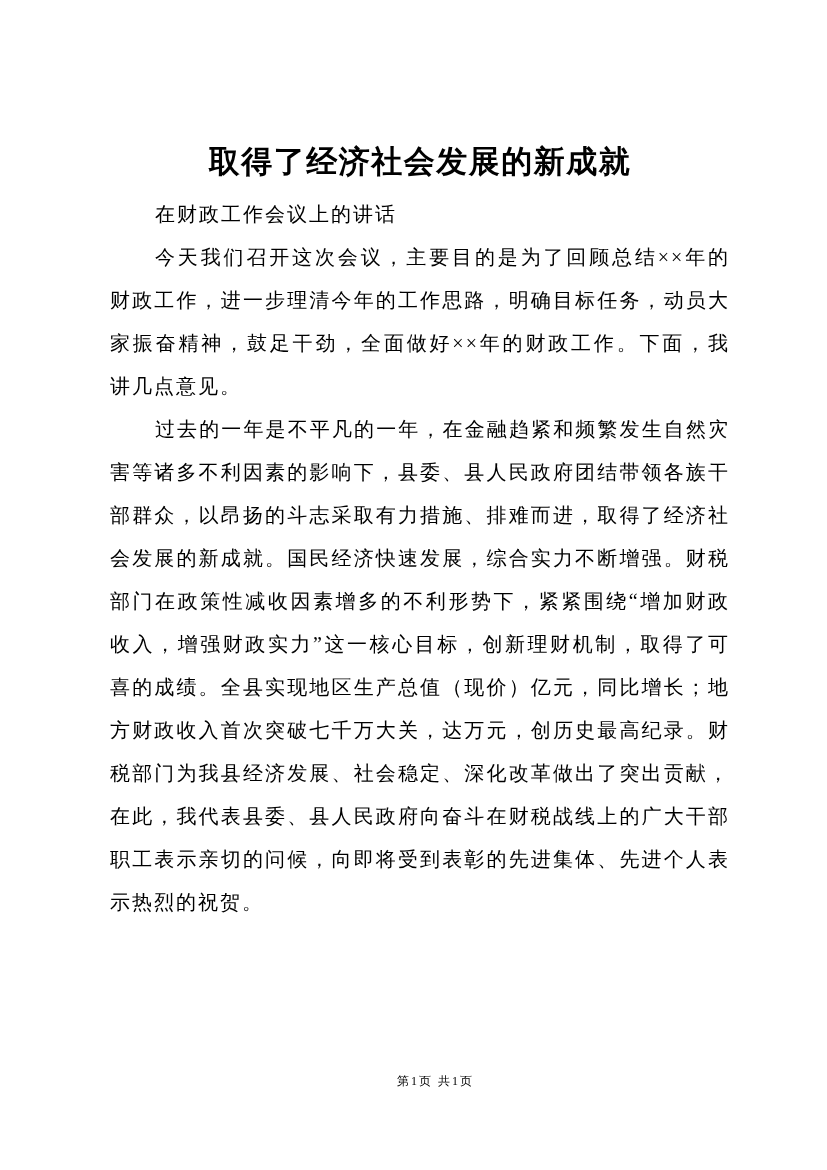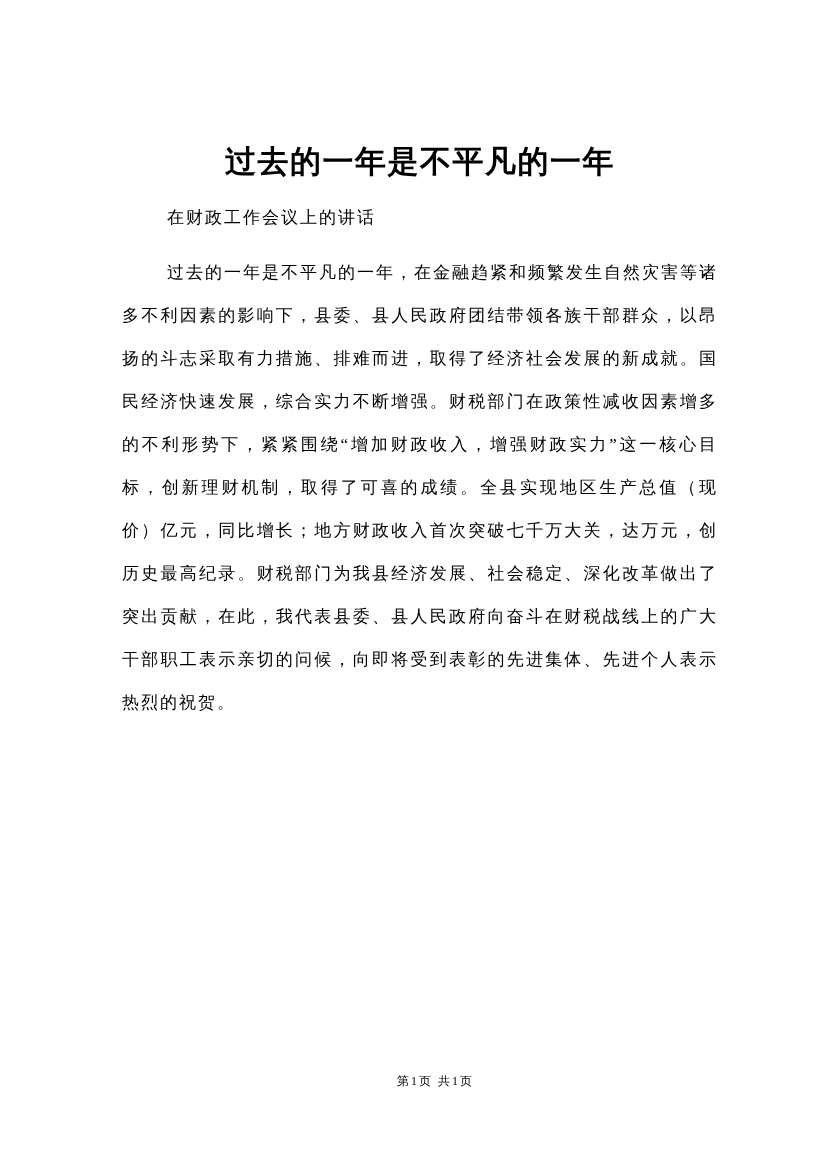--- a/index.html
+++ b/index.html
@@ -25,22 +25,22 @@
   .doc-title {
     margin: 0 0 9px 0;
     font-size: 31px;
     font-weight: 700;
     line-height: 44px;
     letter-spacing: 1.5px;
     text-align: center;
     white-space: nowrap;
   }
   .para {
-    margin: 12px;
-    font-size: 17px;
+    margin: 0;
+    font-size: 20px;
     line-height: 43px;
     letter-spacing: 2px;
     text-align: justify;
     text-justify: inter-character;
     text-indent: 45px;
     word-break: break-all;
   }
   .footer {
     position: absolute;
     left: 0;
@@ -52,21 +52,22 @@
   .page-indicator {
     font-size: 12px;
     letter-spacing: 2px;
   }
 </style>
 </head>
 <body>
 
 <div class="page">
   <div class="content">
-    <h1 class="doc-title">过去的一年是不平凡的一年</h1>
+    <h1 class="doc-title">取得了经济社会发展的新成就</h1>
     <p class="para">在财政工作会议上的讲话</p>
+    <p class="para">今天我们召开这次会议，主要目的是为了回顾总结××年的财政工作，进一步理清今年的工作思路，明确目标任务，动员大家振奋精神，鼓足干劲，全面做好××年的财政工作。下面，我讲几点意见。</p>
     <p class="para">过去的一年是不平凡的一年，在金融趋紧和频繁发生自然灾害等诸多不利因素的影响下，县委、县人民政府团结带领各族干部群众，以昂扬的斗志采取有力措施、排难而进，取得了经济社会发展的新成就。国民经济快速发展，综合实力不断增强。财税部门在政策性减收因素增多的不利形势下，紧紧围绕“增加财政收入，增强财政实力”这一核心目标，创新理财机制，取得了可喜的成绩。全县实现地区生产总值（现价）亿元，同比增长；地方财政收入首次突破七千万大关，达万元，创历史最高纪录。财税部门为我县经济发展、社会稳定、深化改革做出了突出贡献，在此，我代表县委、县人民政府向奋斗在财税战线上的广大干部职工表示亲切的问候，向即将受到表彰的先进集体、先进个人表示热烈的祝贺。</p>
   </div>
 
   <div class="footer">
     <span class="page-indicator">第1页 共1页</span>
   </div>
 </div>
 
 </body></html>

